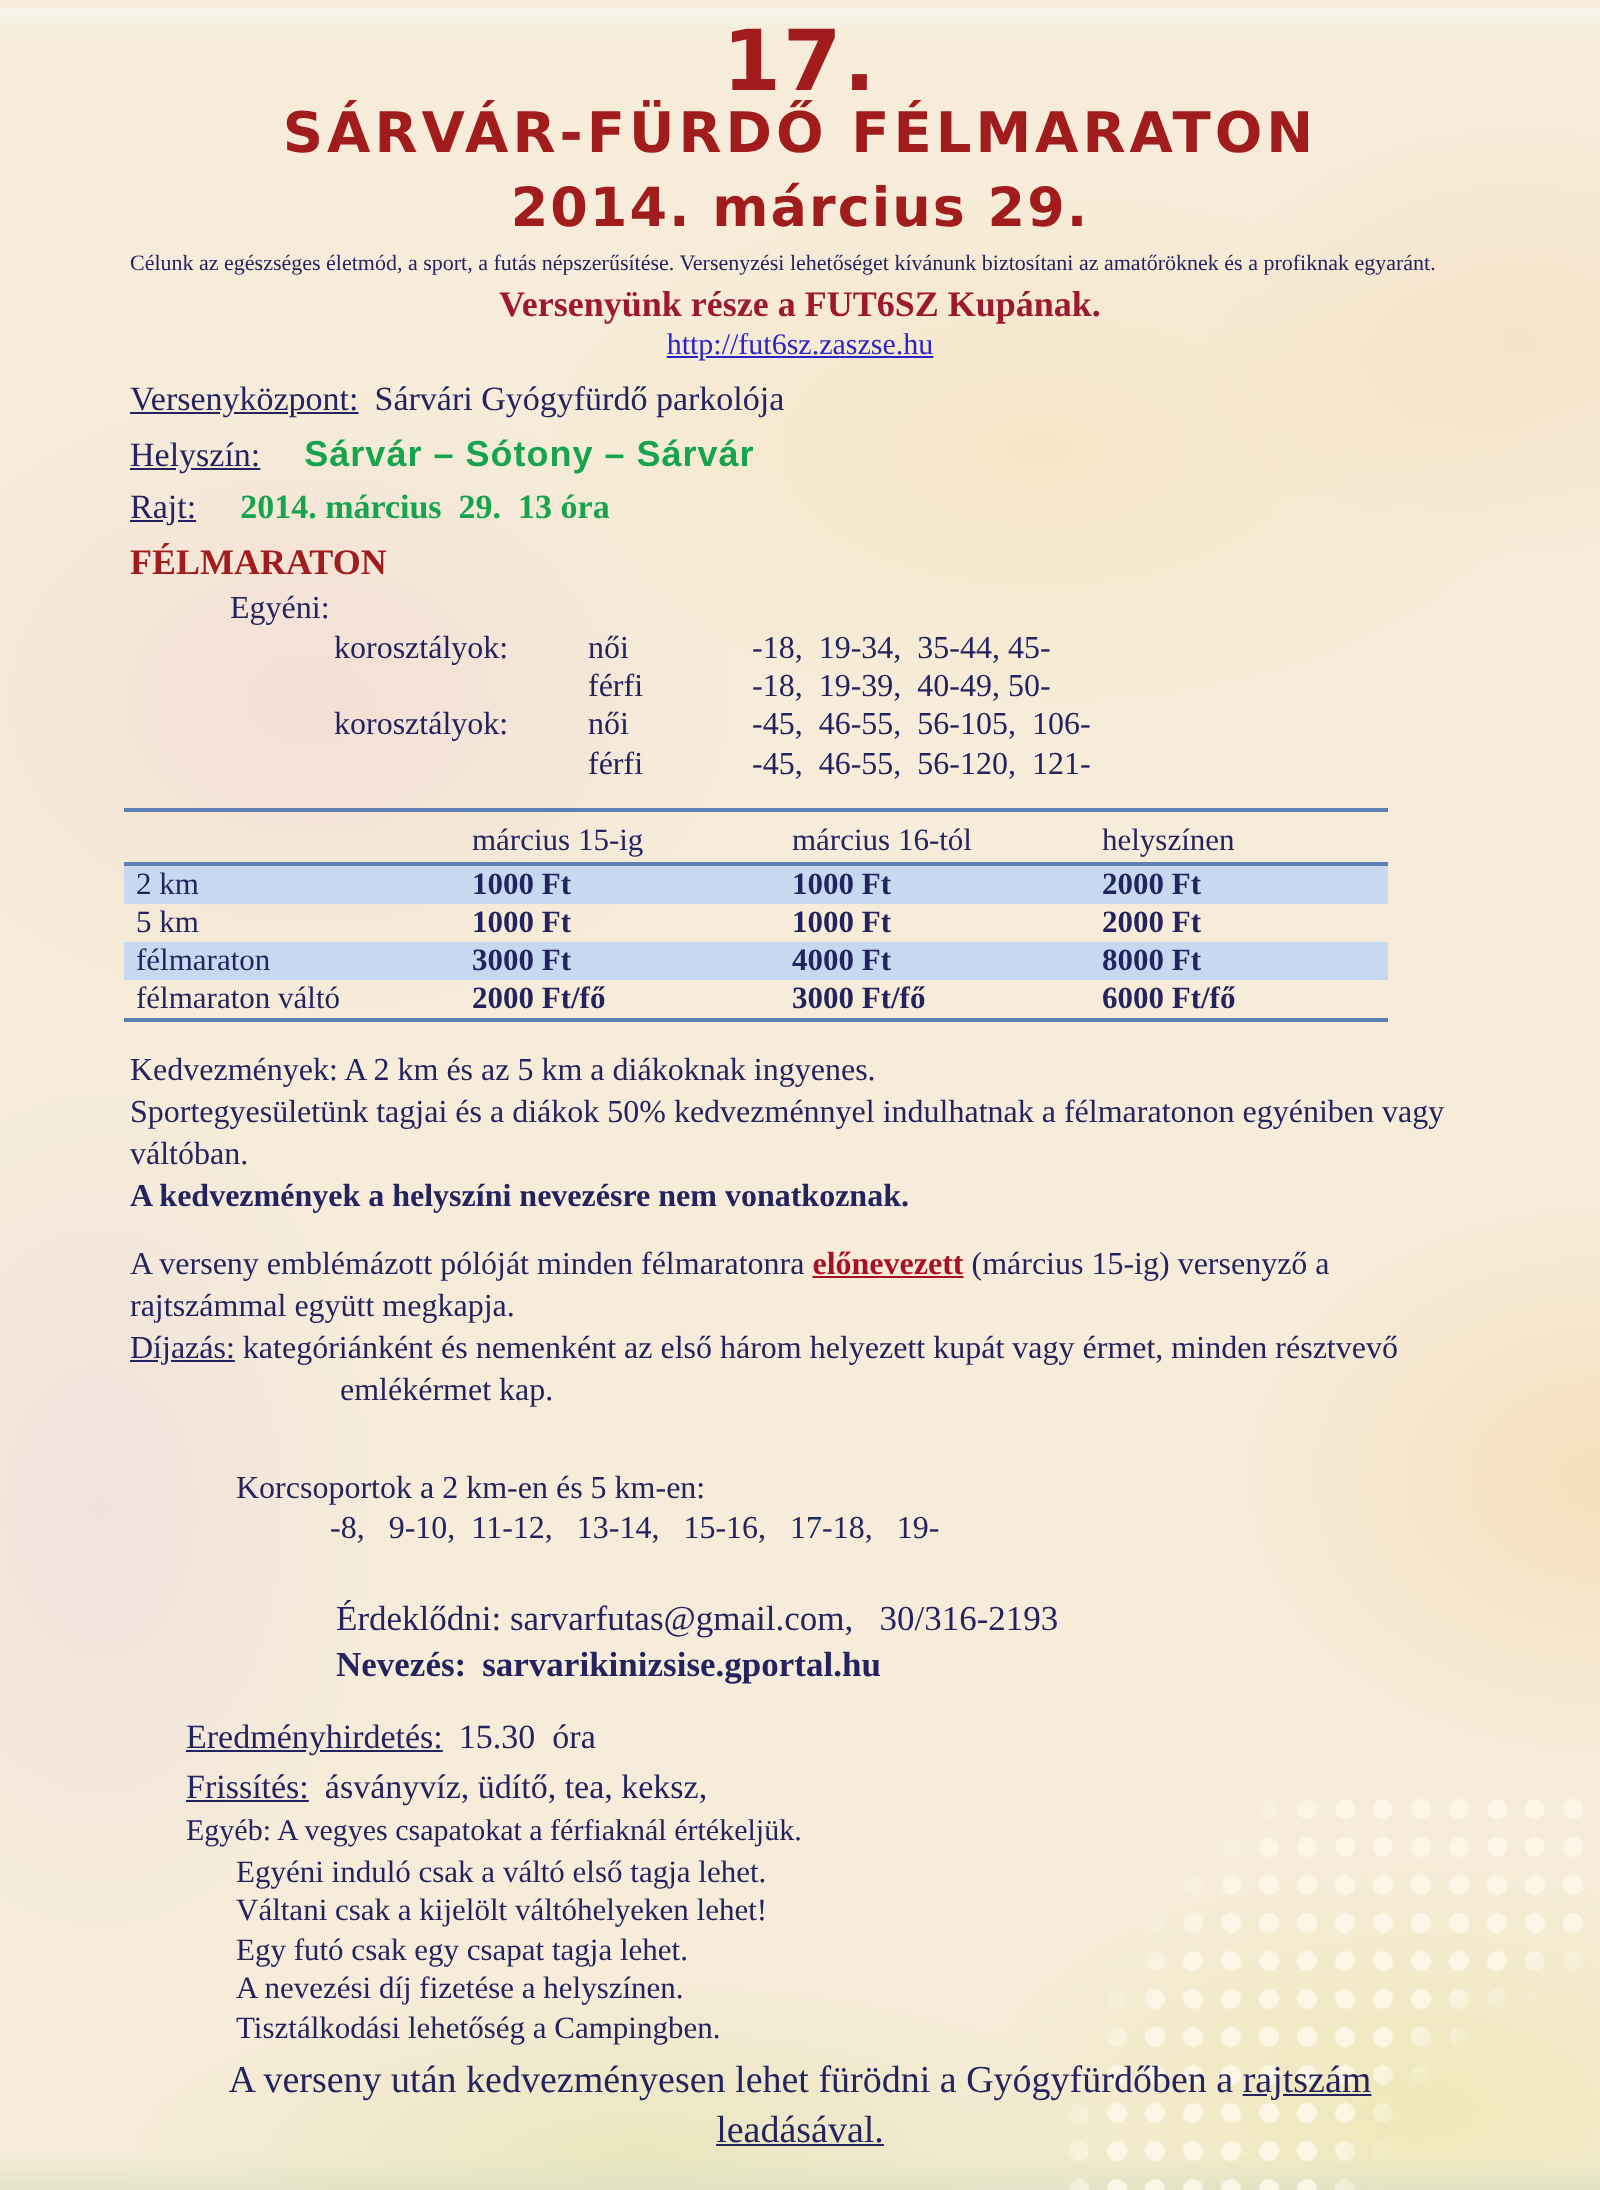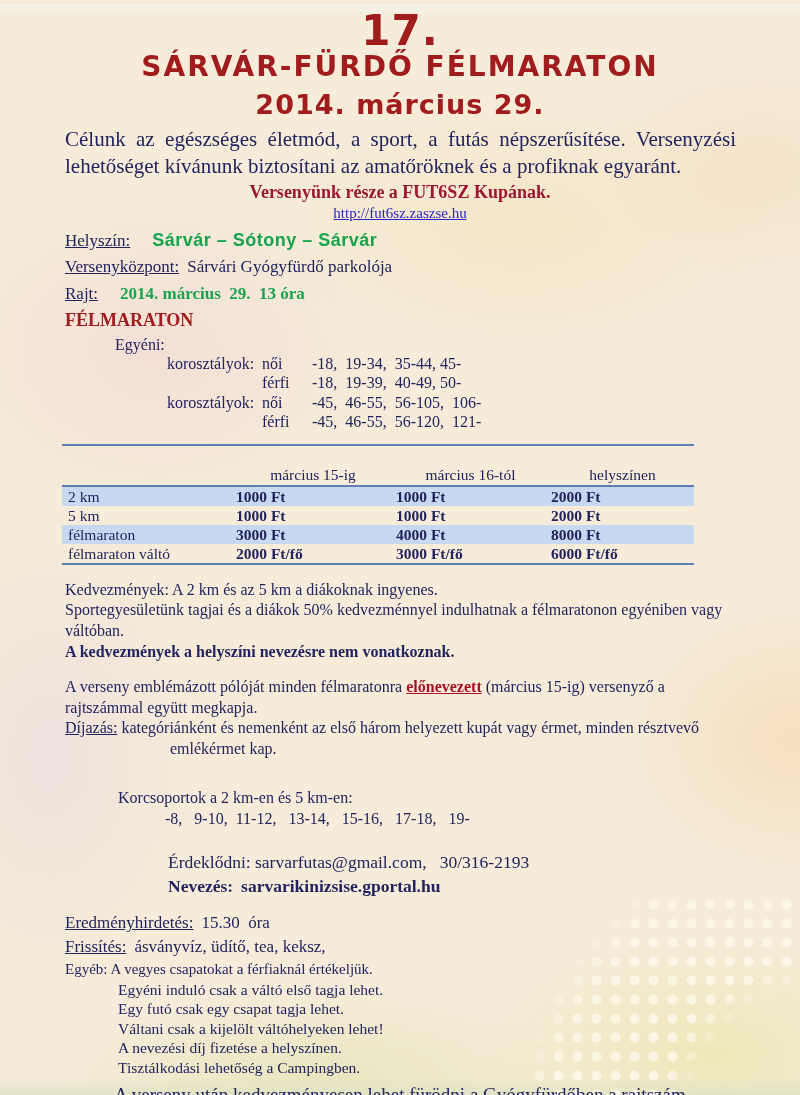--- a/index.html
+++ b/index.html
@@ -53,58 +53,58 @@
   .pre{white-space:pre-wrap;}
   .u{text-decoration:underline;text-align:right;}
   .b{font-weight:bold;}
 
   .edition{font-family:"DejaVu Sans","Liberation Sans",sans-serif;font-weight:bold;
     font-size:42px;line-height:1;color:#a11d1d;letter-spacing:1px;}
   .title{font-family:"DejaVu Sans","Liberation Sans",sans-serif;font-weight:bold;
     font-size:28px;line-height:1.1;color:#a11d1d;letter-spacing:2px;}
   .date{font-family:"DejaVu Sans","Liberation Sans",sans-serif;font-weight:bold;
     font-size:27px;line-height:1.1;color:#a11d1d;letter-spacing:1px;margin-top:7px;}
-  .intro{margin:7px 64px 0 65px;font-size:21px;line-height:1.27;text-align:justify;}
+  .intro{margin:7px 64px 0 65px;font-size:11px;line-height:1.27;text-align:justify;}
   .cup{margin-top:2px;font-size:18px;line-height:1.22;font-weight:bold;color:#9d1830;}
   .link-line{font-size:15px;line-height:1.2;}
   .link-line a{color:#2a24c8;}
 
   .details{margin:8px 0 0 65px;}
   .detail-line{font-size:17px;line-height:1.2;margin-bottom:6px;}
   .green{color:#17a44e;font-weight:bold;}
   .loc-green{font-family:"Liberation Sans","DejaVu Sans",sans-serif;font-size:18px;letter-spacing:.5px;}
   .lbl{text-decoration:underline;}
   .gap1{display:inline-block;width:22px;}
   .gap2{display:inline-block;width:8px;}
   .race-heading{margin:2px 0 3px 65px;font-size:18px;font-weight:bold;color:#a11d1d;line-height:1.2;}
 
   .cats{font-size:16px;line-height:1.21;}
   .cat-ind1{margin-left:115px;}
-  .cat-grid{display:grid;grid-template-columns:95px 50px auto;margin-left:167px;}
+  .cat-grid{display:grid;grid-template-columns:95px 50px auto;margin-left:167px;gap:32px;}
 
   .price-table{margin:12px 0 0 62px;width:632px;border-top:2px solid #5d81b4;border-bottom:2px solid #5d81b4;font-size:15.5px;}
   .pt-row{display:grid;grid-template-columns:168px 160px 155px 149px;line-height:19px;}
-  .pt-head{border-bottom:2px solid #5d81b4;padding:19px 0 1px 0;text-align:center;}
+  .pt-head{border-bottom:2px solid #5d81b4;padding:5px 0 1px 0;}
   .pt-row .cell{padding-left:6px;}
   .pt-row .val{font-weight:bold;}
   .hl{background:#c7d9f0;}
 
   .para{margin:0 64px 0 65px;font-size:16px;line-height:1.3;}
   .disc{margin-top:15px;}
   .tshirt{margin-top:14px;}
   .red-em{color:#aa1024;font-weight:bold;text-decoration:underline;}
   .awards-l2{margin-left:105px;}
 
   .korcs{margin-top:28px;font-size:16px;line-height:1.3;}
   .korcs-title{margin-left:118px;}
   .korcs-vals{margin-left:165px;}
 
   .contact{margin:22px 0 0 168px;font-size:17.5px;line-height:1.32;}
 
-  .footer-block{margin:14px 0 0 65px;font-size:17px;line-height:1.25;}
+  .footer-block{margin:14px 0 0 93px;font-size:17px;line-height:1.25;}
   .footer-line{margin-bottom:3px;}
   .other-line{font-size:15px;margin-bottom:1px;}
   .notes{font-size:15.5px;line-height:1.26;margin-left:118px;}
   .closing{margin:4px 80px 0 80px;text-align:center;font-size:19px;line-height:1.33;}
 </style>
 </head>
 <body>
 
 <div class="page">
   <div class="dots"></div>
@@ -116,24 +116,24 @@
 
     <p class="intro">Célunk az egészséges életmód, a sport, a futás népszerűsítése. Versenyzési lehetőséget kívánunk biztosítani az amatőröknek és a profiknak egyaránt.</p>
 
     <div class="cup c">Versenyünk része a FUT6SZ Kupának.</div>
     <div class="link-line c">
       <a href="#">http://fut6sz.zaszse.hu</a>
     </div>
 
     <div class="details">
       <div class="detail-line">
+        <span class="lbl">Versenyközpont:</span><span class="gap2"></span><span>Sárvári Gyógyfürdő parkolója</span>
+      </div>
+      <div class="detail-line">
         <span class="lbl">Helyszín:</span><span class="gap1"></span><span class="green loc-green">Sárvár – Sótony – Sárvár</span>
-      </div>
-      <div class="detail-line">
-        <span class="lbl">Versenyközpont:</span><span class="gap2"></span><span>Sárvári Gyógyfürdő parkolója</span>
       </div>
       <div class="detail-line">
         <span class="lbl">Rajt:</span><span class="gap1"></span><span class="green pre">2014. március  29.  13 óra</span>
       </div>
     </div>
 
     <div class="race-heading">FÉLMARATON</div>
 
     <div class="cats">
       <div class="cat-ind1">Egyéni:</div>
@@ -229,22 +229,22 @@
         <span class="lbl">Frissítés:</span><span class="gap2"></span><span>ásványvíz, üdítő, tea, keksz,</span>
       </div>
       <div class="footer-line other-line">
         <span>Egyéb:</span>
         <span>A vegyes csapatokat a férfiaknál értékeljük.</span>
       </div>
     </div>
 
     <div class="notes">
       <div>Egyéni induló csak a váltó első tagja lehet.</div>
+      <div>Váltani csak a kijelölt váltóhelyeken lehet!</div>
       <div>Egy futó csak egy csapat tagja lehet.</div>
-      <div>Váltani csak a kijelölt váltóhelyeken lehet!</div>
       <div>A nevezési díj fizetése a helyszínen.</div>
       <div>Tisztálkodási lehetőség a Campingben.</div>
     </div>
 
     <div class="closing">
       <span>A verseny után kedvezményesen lehet fürödni a Gyógyfürdőben a </span><span class="u">rajtszám leadásával.</span>
     </div>
 
   </div>
 </div>

